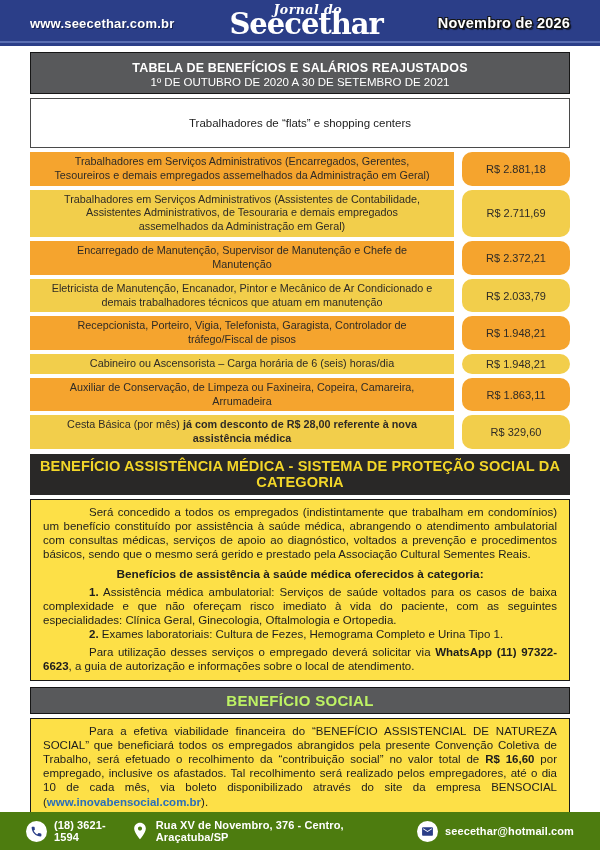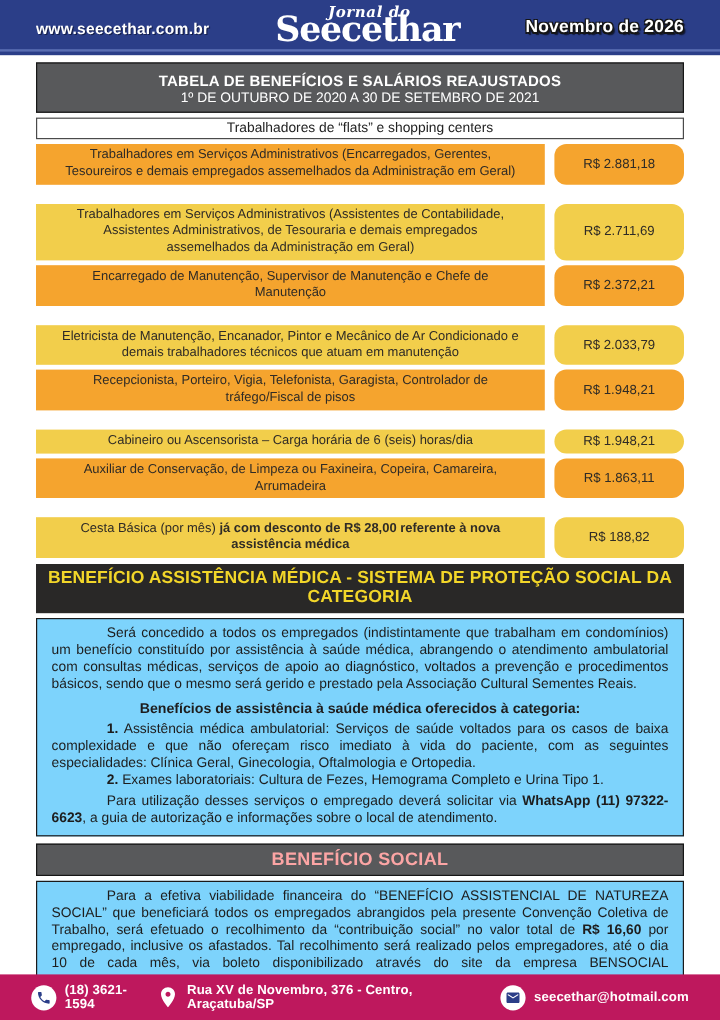--- a/index.html
+++ b/index.html
@@ -15,47 +15,47 @@
   .logo-script { position:absolute; top:-8px; left:44px; font-family:"DejaVu Serif", serif; font-style:italic; font-weight:bold; font-size:12.5px; letter-spacing:.5px; }
   .edition { color:#fff; font-weight:bold; font-size:14.5px; letter-spacing:.2px;
     text-shadow:-1px -1px 0 #151515, 1px -1px 0 #151515, -1px 1px 0 #151515, 1px 1px 0 #151515, 2px 2px 1px rgba(0,0,0,.65); }
 
   
   main { padding:6px 30px 0; }
   .gray-header { background:#58595b; border:1px solid #161616; color:#fff; text-align:center; padding:8px 0 5px; margin-bottom:4px; }
   .gray-header .l1 { font-weight:bold; font-size:12.5px; letter-spacing:.2px; }
   .gray-header .l2 { font-size:11.5px; margin-top:1px; }
 
-  .white-box { background:#fff; border:1.5px solid #4a4a4a; text-align:center; font-size:11.5px; color:#222; padding:2px 4px; margin-bottom:4px; }
+  .white-box { background:#fff; border:1.5px solid #4a4a4a; text-align:center; font-size:11.5px; color:#222; padding:18px 4px; margin-bottom:4px; }
 
   .trow { display:flex; margin-bottom:4px; }
   .trow .desc { flex:1; display:flex; align-items:center; justify-content:center; text-align:center; padding:3px 20px; font-size:10.8px; line-height:1.28; color:#2f2b26; }
   .trow .val  { width:108px; margin-left:8px; display:flex; align-items:center; justify-content:center; text-align:center; font-size:11px; color:#2f2b26;border-radius:10px; }
   .trow.orange .desc, .trow.orange .val { background:#f5a42e; }
-  .trow.yellow .desc, .trow.yellow .val { background:#f2ce4b;margin-top:12px; }
+  .trow.yellow .desc, .trow.yellow .val { background:#f2ce4b; }
 
   .black-banner { margin-top:5px; background:#292827; color:#f2d629; font-weight:bold; text-align:center; font-size:14.6px; padding:4px 0 5px; margin-bottom:4px; letter-spacing:.1px; }
 
-  .content-box { border:1px solid #1a1a1a; background:#7dd3fc; padding:5px 12px 7px; margin-bottom:5px; }
+  .content-box { border:1px solid #1a1a1a; background:#fde047; padding:5px 12px 7px; margin-bottom:5px; }
   .content-box p { font-size:11.5px; line-height:1.23; color:#1d1d1d; text-align:justify; margin-bottom:3px; }
   .content-box p.indent { text-indent:46px; }
   .content-box p.no-gap { margin-bottom:0; }
   .center-bold { text-align:center !important; font-weight:bold; text-indent:0 !important; margin:5px 0 4px !important; font-size:11.8px !important; }
   .link { color:#2a6ebb; font-weight:bold; }
 
-  .gray-bar { background:#58595b; border:1px solid #161616; color:#fca5a5; font-weight:bold; text-align:center; font-size:15px; padding:4px 0; margin:6px 0 4px; letter-spacing:.3px; }
+  .gray-bar { background:#58595b; border:1px solid #161616; color:#bef264; font-weight:bold; text-align:center; font-size:15px; padding:4px 0; margin:6px 0 4px; letter-spacing:.3px; }
 
   .inner-title { margin-top:5px; border:1.5px solid #4a4a4a; font-size:11.5px; padding:3px 4px; margin-bottom:6px; }
   .srow { display:flex; margin-bottom:6px; }
   .srow .desc { flex:1; display:flex; align-items:center; justify-content:center; text-align:center; padding:4px 8px; font-size:11.2px; color:#2f2b26; }
   .srow .val { width:168px; margin-left:14px; display:flex; align-items:center; justify-content:center; text-align:center; font-size:11.2px; color:#2f2b26; }
   .srow.orange .desc, .srow.orange .val { background:#f5a42e; }
 
   
-  footer { position:absolute; left:0; right:0; bottom:0; height:38px; background:#be185d; display:flex; align-items:center; justify-content:space-between; padding:0 26px; }
+  footer { position:absolute; left:0; right:0; bottom:0; height:38px; background:#4d7c0f; display:flex; align-items:center; justify-content:space-between; padding:0 26px; }
   .f-item { display:flex; align-items:center; color:#fff; font-weight:bold; font-size:11px; letter-spacing:.1px; }
   .f-item .circle { width:21px; height:21px; border-radius:50%; background:#fff; display:flex; align-items:center; justify-content:center; margin-right:7px; flex:none; }
   .f-item .pin { margin-right:6px; display:flex; flex:none; }
 </style>
 </head>
 <body>
 
 <div class="page">
 
   <header class="topbar">
@@ -116,21 +116,21 @@
         <div class="trow orange">
           <div class="desc">
             <span>Auxiliar de Conservação, de Limpeza ou Faxineira, Copeira, Camareira, Arrumadeira</span>
           </div>
           <div class="val">R$ 1.863,11</div>
         </div>
         <div class="trow yellow">
           <div class="desc">
             <span>Cesta Básica (por mês) <b>já com desconto de R$ 28,00 referente à nova assistência médica</b></span>
           </div>
-          <div class="val">R$ 188,82</div>
+          <div class="val">R$ 329,60</div>
         </div>
       </div>
 
     <div class="black-banner">BENEFÍCIO ASSISTÊNCIA MÉDICA - SISTEMA DE PROTEÇÃO SOCIAL DA CATEGORIA</div>
 
     <div class="content-box">
       <p class="indent">Será concedido a todos os empregados (indistintamente que trabalham em condomínios) um benefício constituído por assistência à saúde médica, abrangendo o atendimento ambulatorial com consultas médicas, serviços de apoio ao diagnóstico, voltados a prevenção e procedimentos básicos, sendo que o mesmo será gerido e prestado pela Associação Cultural Sementes Reais.</p>
       <p class="center-bold">Benefícios de assistência à saúde médica oferecidos à categoria:</p>
       <p class="indent no-gap"><b>1.</b> Assistência médica ambulatorial: Serviços de saúde voltados para os casos de baixa complexidade e que não ofereçam risco imediato à vida do paciente, com as seguintes especialidades: Clínica Geral, Ginecologia, Oftalmologia e Ortopedia.</p>
       <p class="indent"><b>2.</b> Exames laboratoriais: Cultura de Fezes, Hemograma Completo e Urina Tipo 1.</p>

